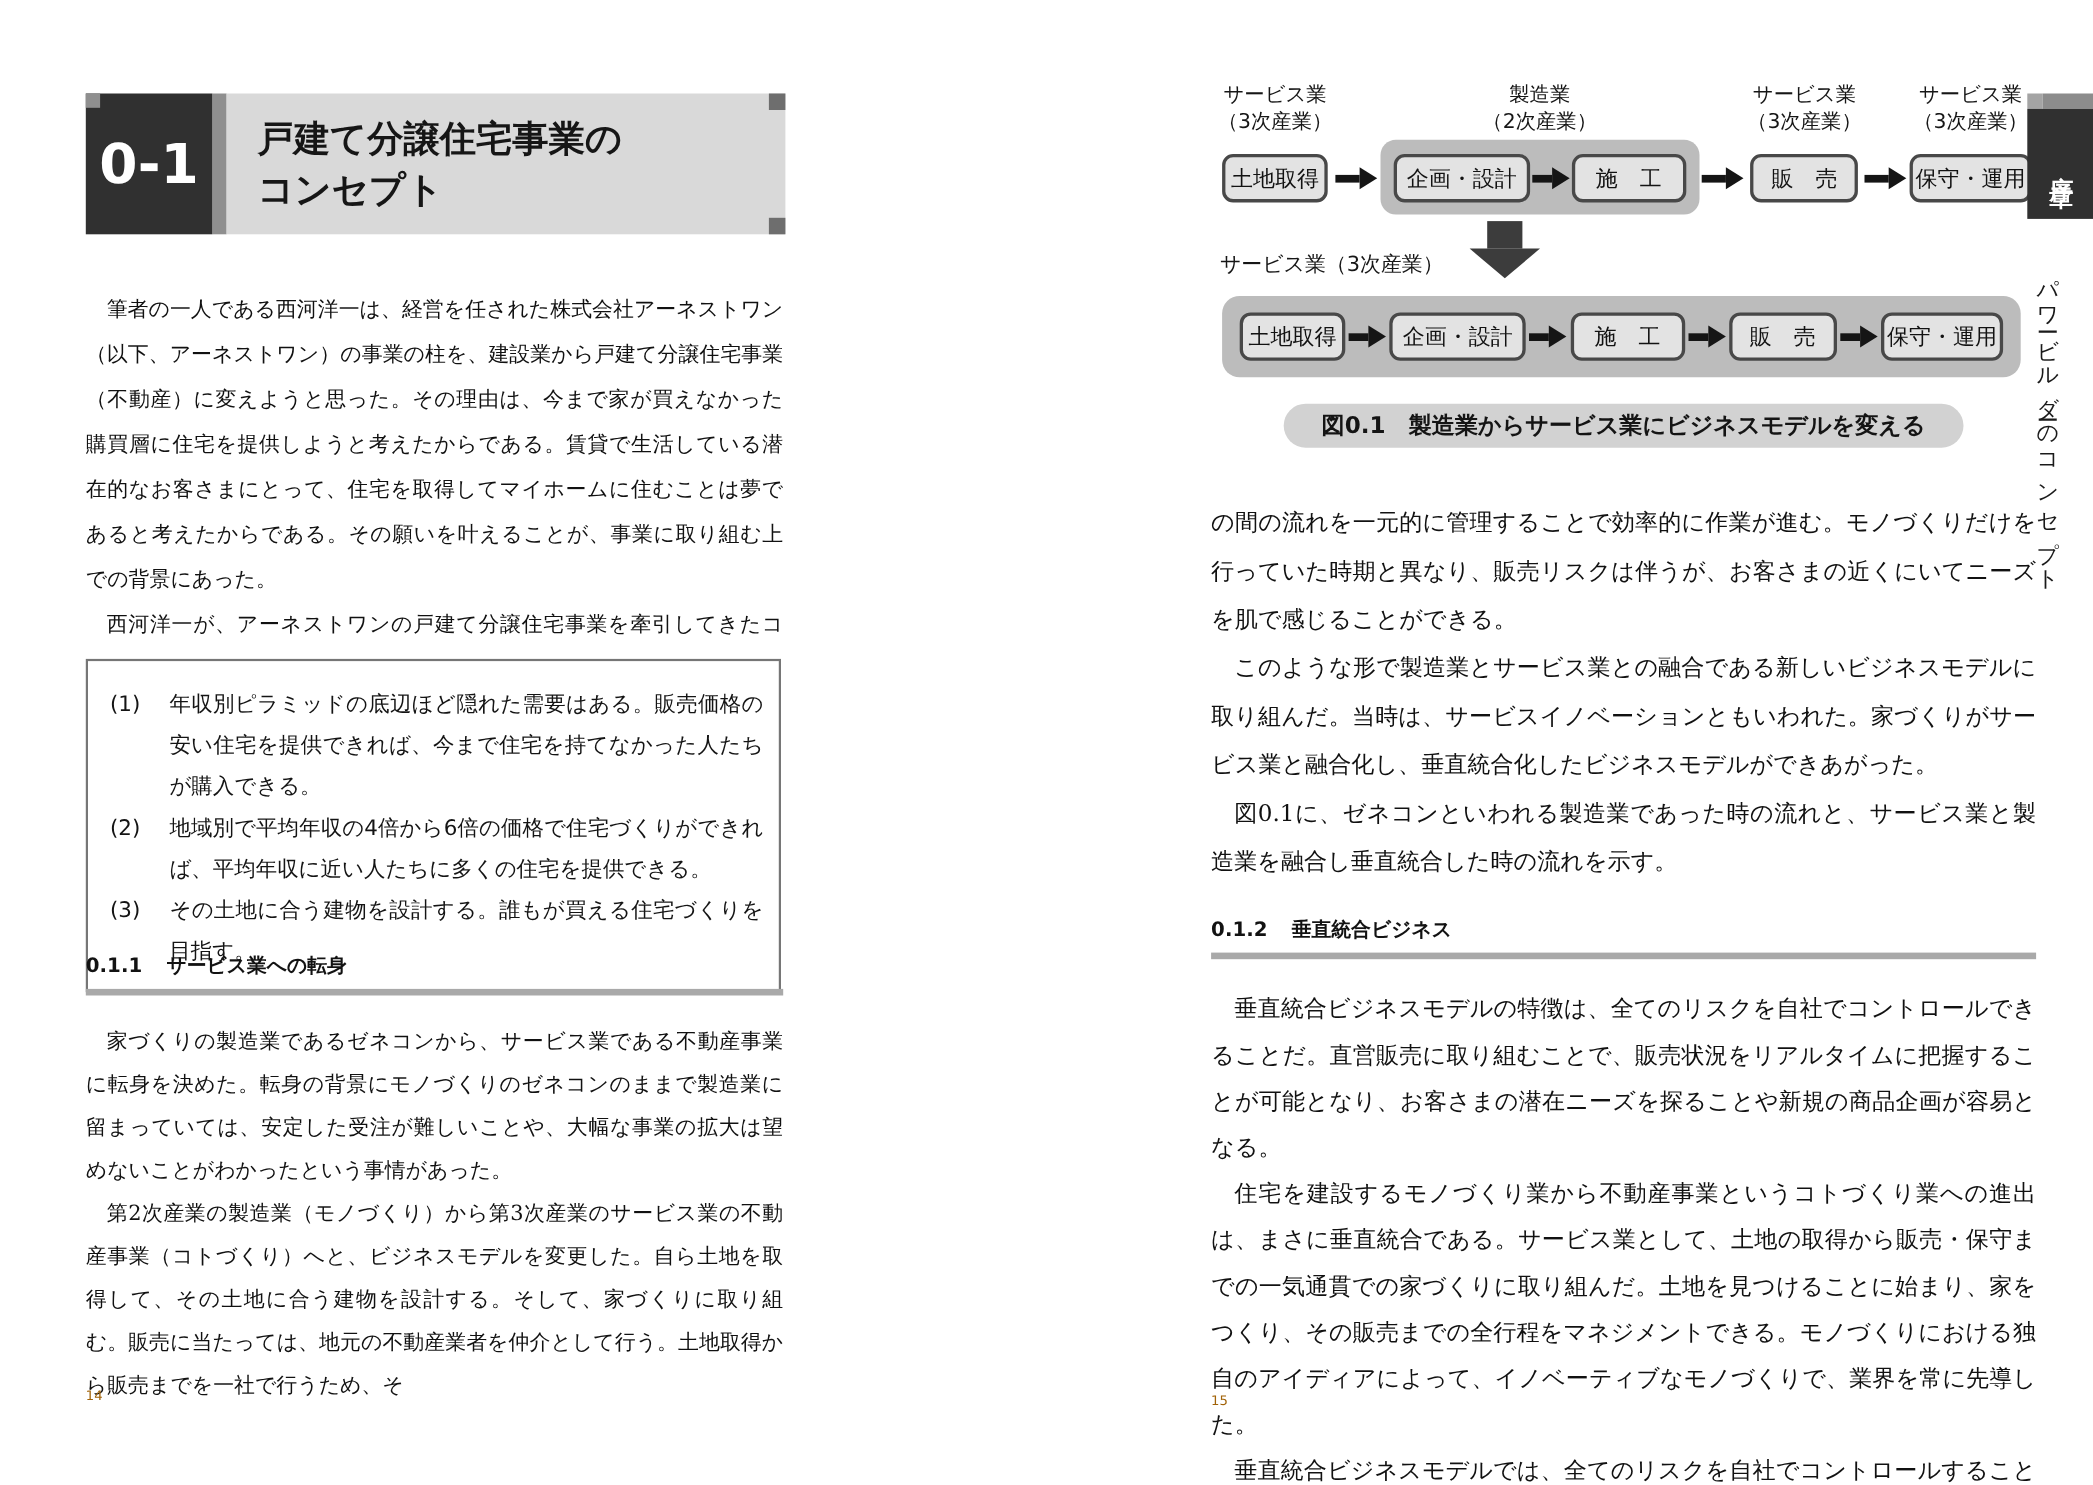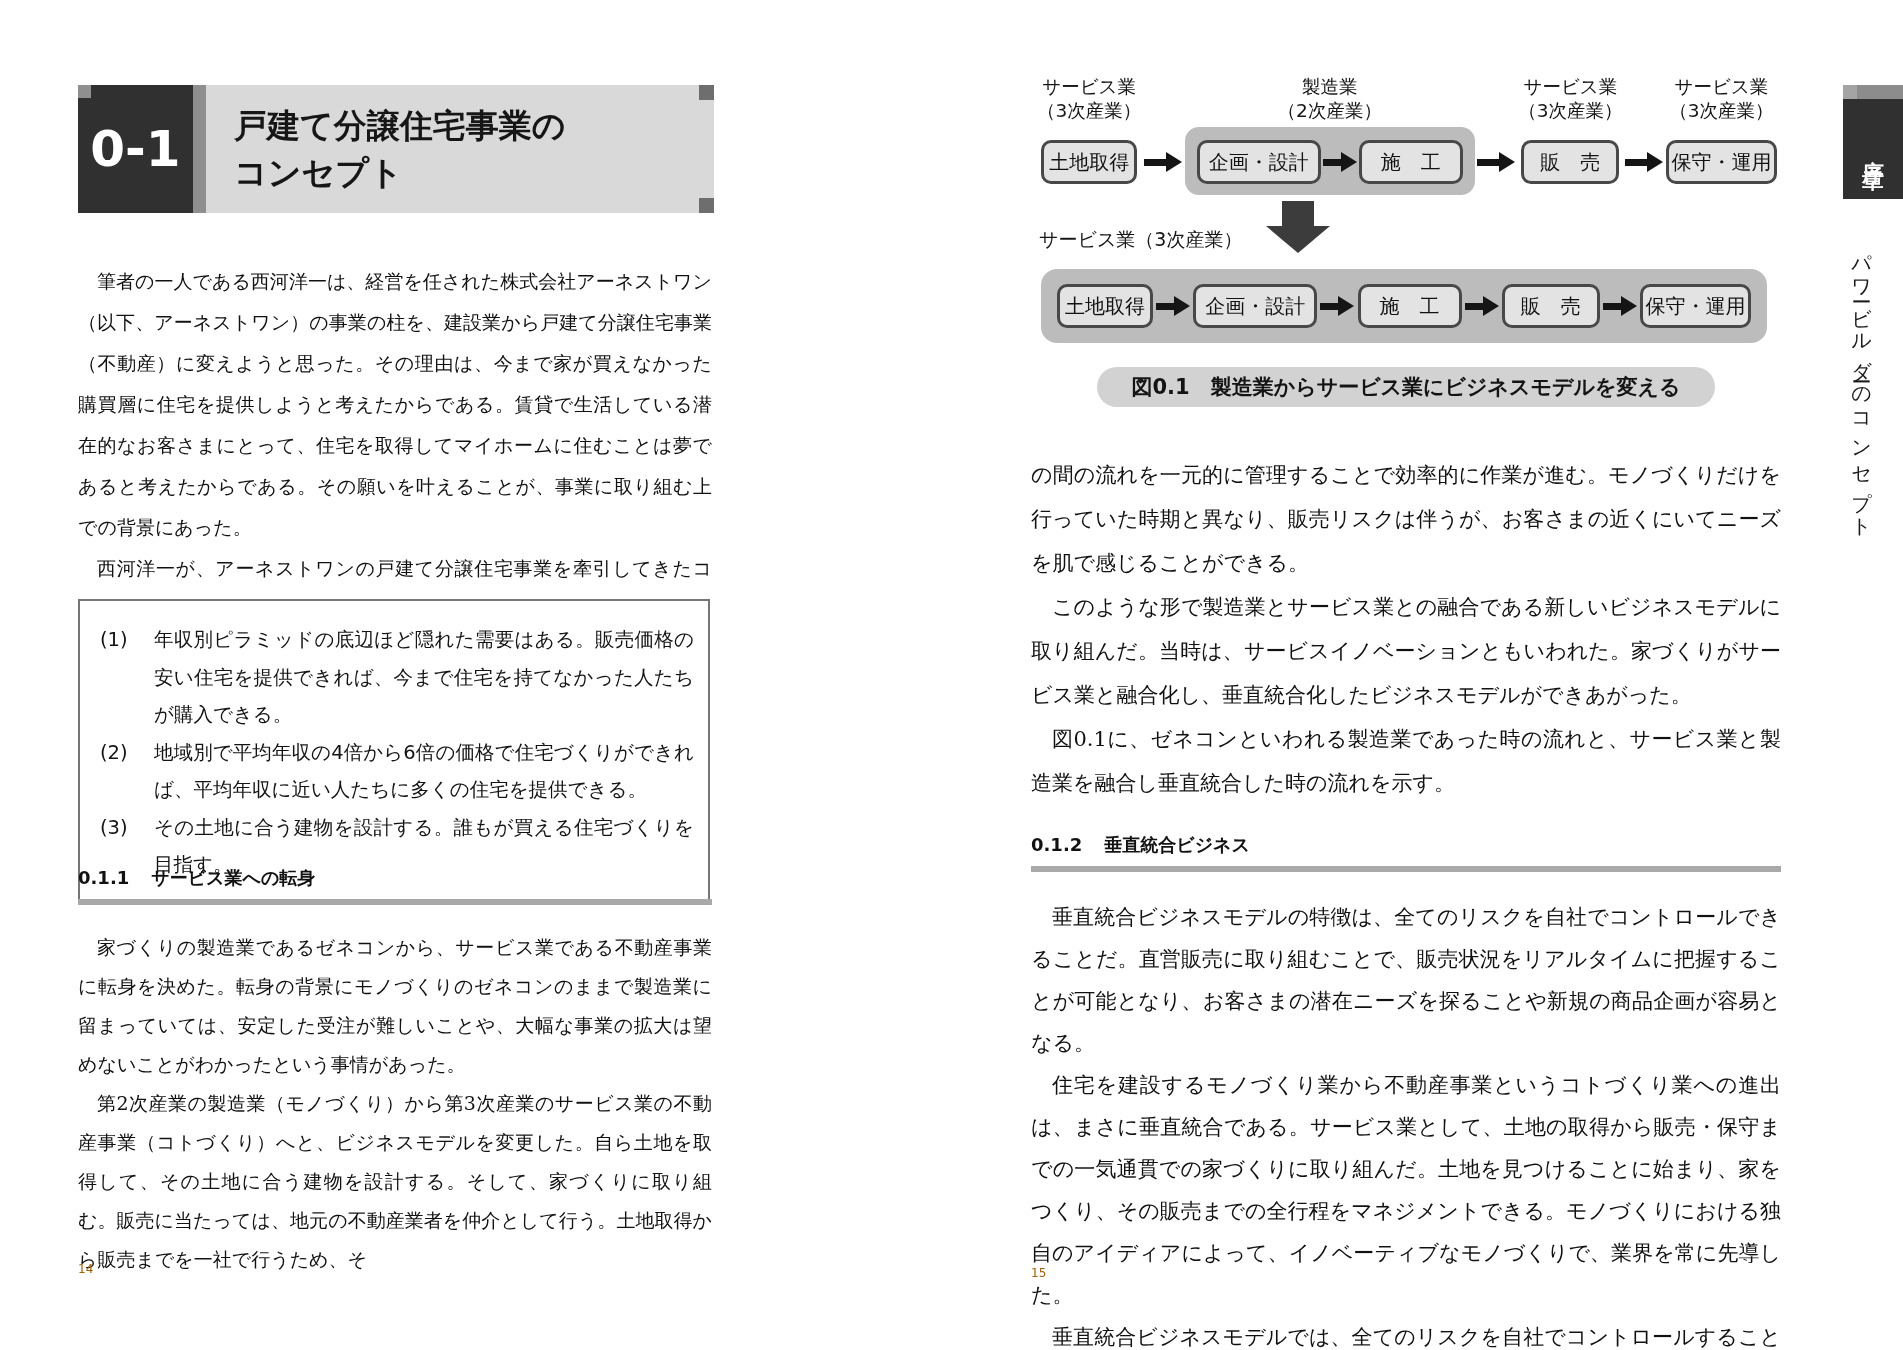--- a/index.html
+++ b/index.html
@@ -55,21 +55,21 @@
   .sub-bar{height:6px;background:#a9a9a9;margin-top:9px;}
   .sub-body{margin-top:23px;font-size:19px;line-height:39px;text-align:justify;}
 
   .l-sub{position:absolute;top:866px;left:0;right:2px;}
 
   .pagenum{position:absolute;left:0;right:0;text-align:left;
     font-family:"DejaVu Sans","Liberation Sans",sans-serif;font-size:12px;color:#a16207;}
   .l-pagenum{top:1262px;}
 
   
-  #right-page{position:absolute;left:1031px;top:0;width:750px;height:1350px;}
+  #right-page{position:absolute;left:1101px;top:0;width:750px;height:1350px;}
 
   .fig{position:absolute;top:75px;left:0;right:0;font-family:"DejaVu Sans","Liberation Sans",sans-serif;}
   .fig-row1{display:flex;align-items:flex-start;justify-content:space-between;padding:0 4px 0 6px;}
   .funit{display:flex;flex-direction:column;align-items:center;}
   .flabel{font-size:18.5px;line-height:24px;height:52px;text-align:center;color:#161616;}
   .fbox{
     background:#e3e3e3;border:3px solid #484848;border-radius:10px;
     height:44px;box-sizing:border-box;padding:0 8px;
     display:flex;align-items:center;justify-content:center;
     font-size:20px;color:#121212;white-space:nowrap;

